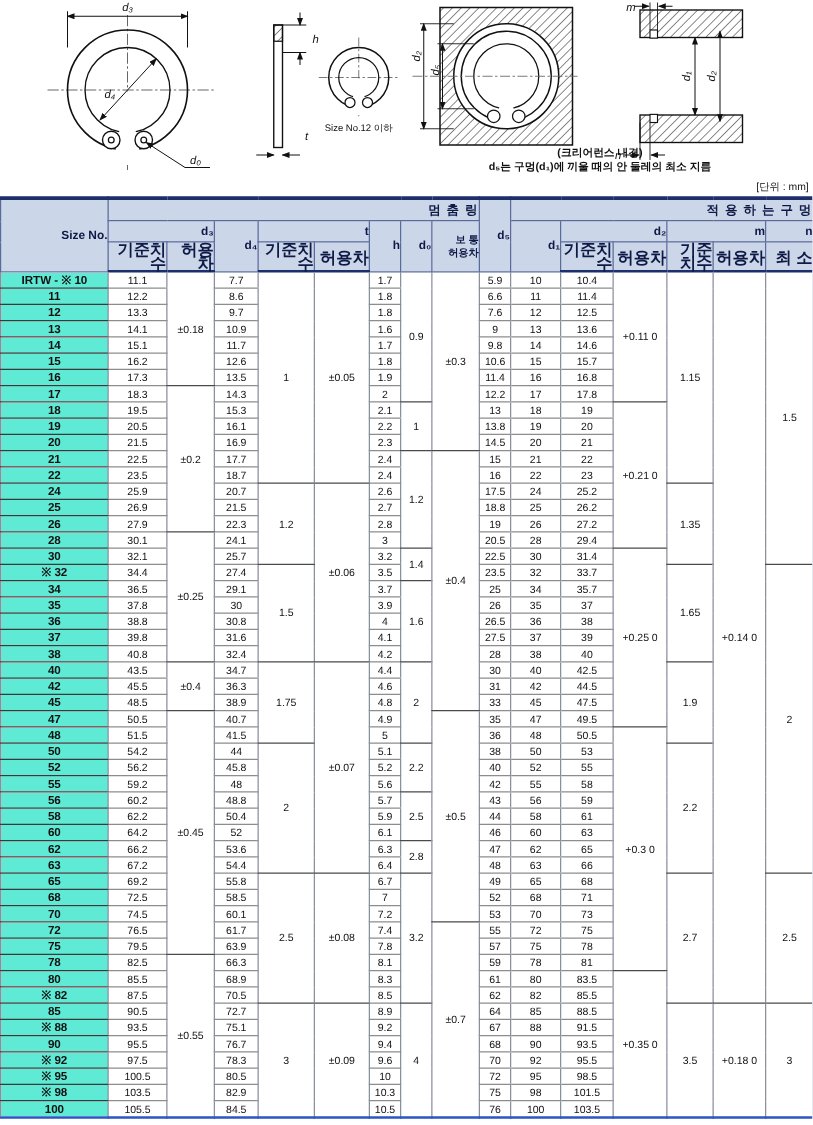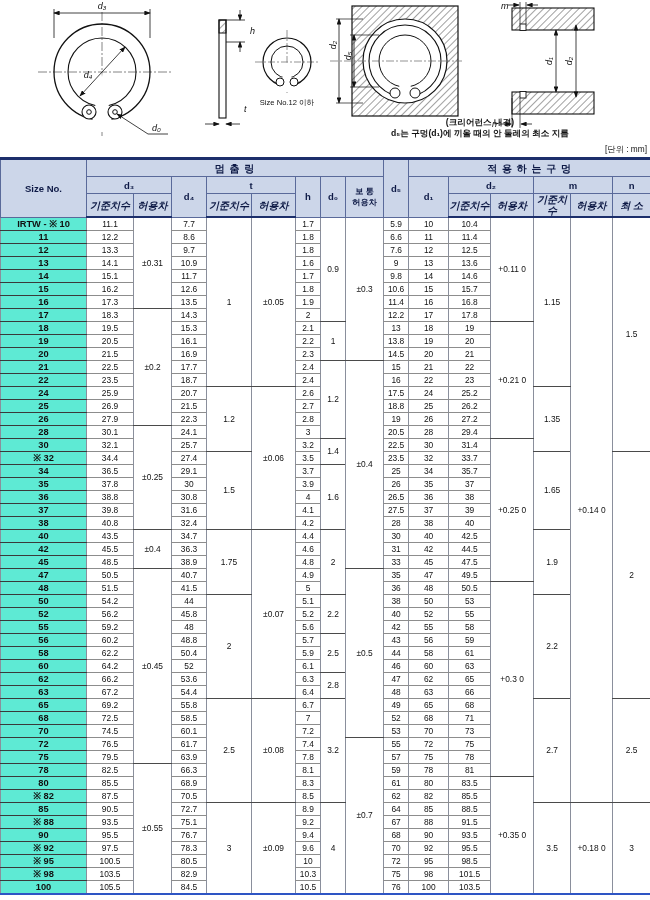--- a/index.html
+++ b/index.html
@@ -27,25 +27,25 @@
     border-collapse:collapse; table-layout:fixed; width:650px;
     border-top:3px solid #1c2f6b;
     border-bottom:2px solid #2e55c4;
     border-left:1px solid #43508a; border-right:1px solid #43508a;
     font-size:8.4px;
   }
   table.spec thead th {
     background:#ccd6e9; color:#0e1a46;
     border:1px solid #5a6a9a;
     font-weight:bold; padding:0; line-height:11px;
-    height:16px; text-align:center;
+    height:16px; text-align:right;
   }
   th.grp { font-size:10px; letter-spacing:1px; }
   th.var { font-size:9.5px; }
-  th.sub { font-size:10px;font-style:italic; }
+  th.sub { font-size:13px; }
   th.two-line { line-height:9px; font-size:8.2px; white-space:pre-line; }
   thead tr.last th { border-bottom:2px solid #1c2f6b; }
   table.spec td {
     padding:0; height:12px; line-height:10.5px; text-align:center;
     border-left:1px solid #8a8f9c; vertical-align:middle;
     overflow:hidden; white-space:nowrap;
   }
   td.c-size {
     background:#5eead4; text-align:right; padding-right:9px;
     font-weight:bold; font-size:9.3px; border-bottom:1px solid #3a3a3a;
@@ -227,21 +227,21 @@
         <th class="sub">허용차</th>
         <th class="sub">기준치수</th>
         <th class="sub">허용차</th>
         <th class="sub">최 소</th>
       </tr>
     </thead>
     <tbody id="tbody">
         <tr>
           <td class="c-size">IRTW - ※ 10</td>
           <td class="c-num">11.1</td>
-          <td class="c-mrg" rowspan="7">±0.31</td>
+          <td class="c-mrg" rowspan="7">±0.18</td>
           <td class="c-num">7.7</td>
           <td class="c-mrg" rowspan="13">1</td>
           <td class="c-mrg" rowspan="13">±0.05</td>
           <td class="c-num">1.7</td>
           <td class="c-mrg" rowspan="8">0.9</td>
           <td class="c-mrg" rowspan="11">±0.3</td>
           <td class="c-num">5.9</td>
           <td class="c-num">10</td>
           <td class="c-num">10.4</td>
           <td class="c-mrg" rowspan="8">+0.11

